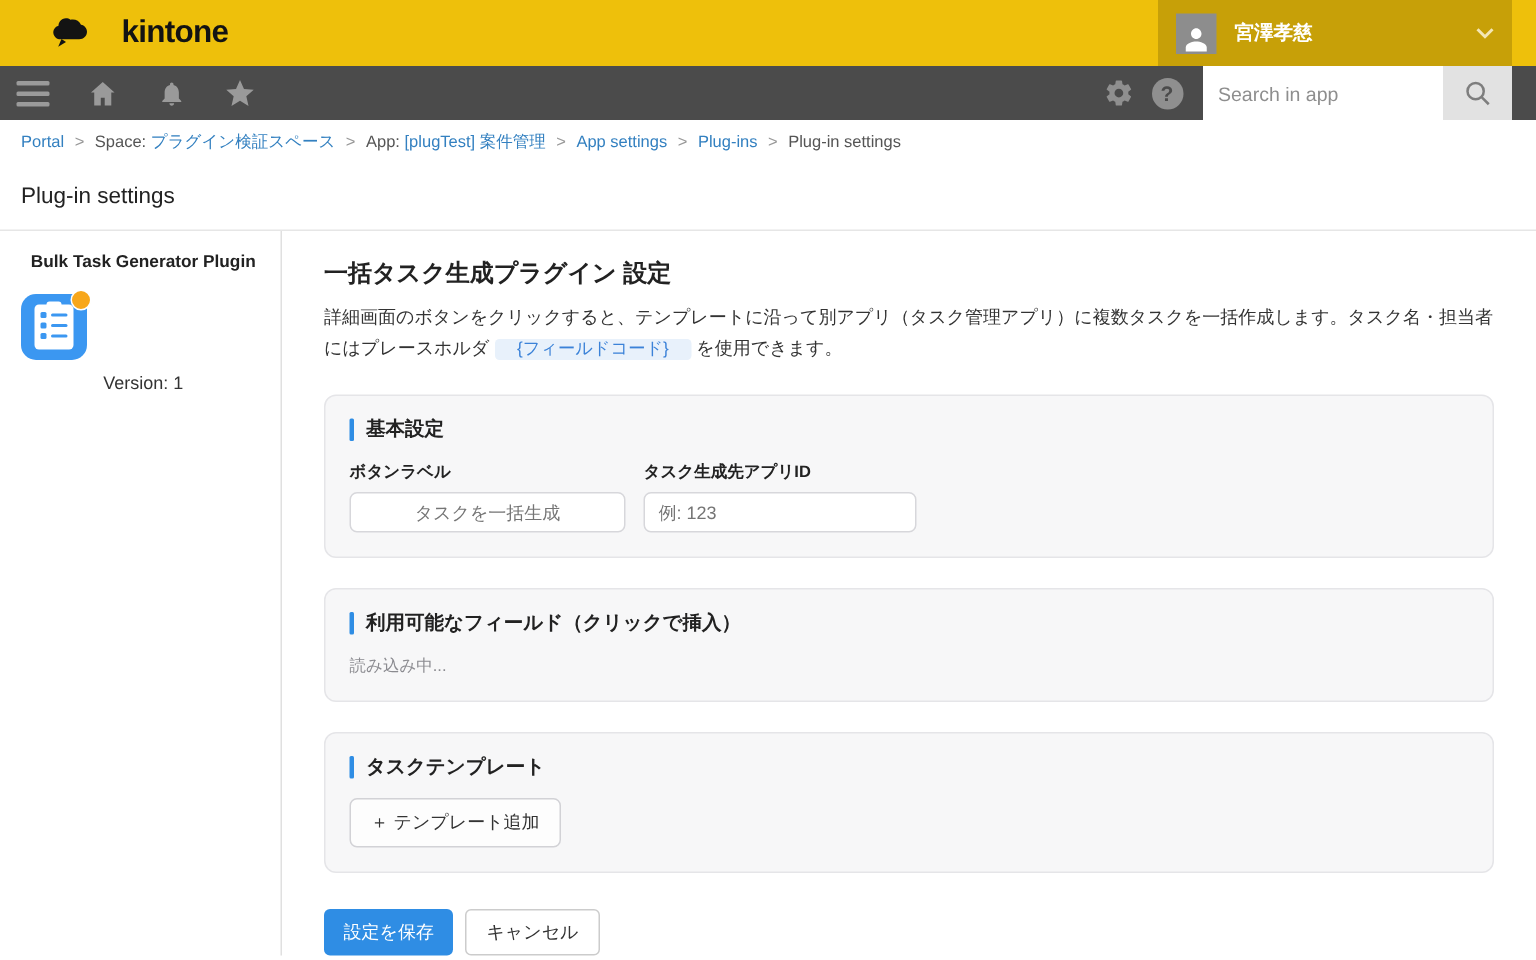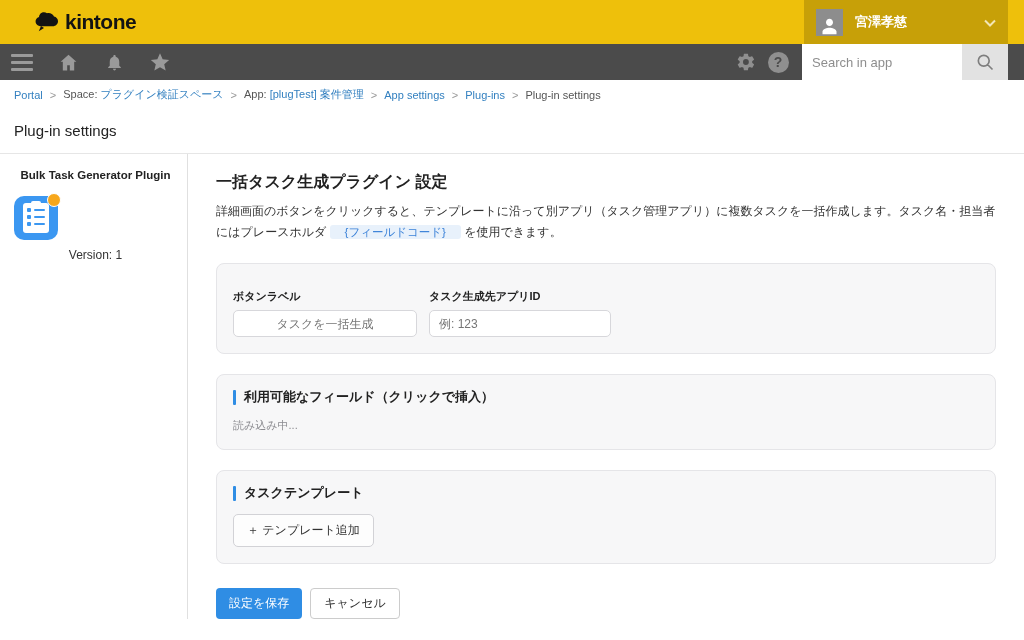--- a/index.html
+++ b/index.html
@@ -1,25 +1,25 @@
 <!DOCTYPE html>
 <html><head>
 <meta charset="utf-8">
 <style>
   * { margin:0; padding:0; box-sizing:border-box; }
   html,body { width:1024px; height:640px; background:#fff; overflow:hidden;
     font-family:"Liberation Sans","DejaVu Sans",sans-serif; color:#333; }
 
   
   .topbar { height:44px; background:#eec00b; display:flex; align-items:center; }
-  .brand { display:flex; align-items:center; gap:5px; margin-left:34px;justify-content:space-between; }
+  .brand { display:flex; align-items:center; gap:21px; margin-left:34px;justify-content:space-between; }
   .brand svg { display:block; }
   .brand-name { font-size:21px; font-weight:bold; color:#131313; letter-spacing:-0.5px; }
   .topbar-spacer { flex:1; }
-  .userblock { width:204px; height:44px; background:#c7a008; display:flex; align-items:center;
+  .userblock { width:236px; height:44px; background:#c7a008; display:flex; align-items:center;
     gap:12px; padding:0 12px; margin-right:16px; cursor:pointer; }
   .avatar { width:27px; height:27px; background:#8d8d8d; display:flex; align-items:flex-end; justify-content:center; }
   .user-name { font-size:13px; font-weight:bold; color:#fff; flex:1; }
   .chevron { color:#f3e6b5; }
 
   
   .toolbar { height:36px; background:#4b4b4b; display:flex; align-items:center; }
   .tb-left { display:flex; align-items:center; gap:14px; padding-left:6px; }
   .tb-icon { width:32px; height:36px; display:flex; align-items:center; justify-content:center; cursor:pointer; }
   .hamburger { display:flex; flex-direction:column; gap:4px; }
@@ -201,20 +201,24 @@
       </span>
     </div>
     <div class="version">Version: 1</div>
   </div>
 
   <div class="main">
     <h2 class="main-heading">一括タスク生成プラグイン 設定</h2>
     <p class="main-desc"><span>詳細画面のボタンをクリックすると、テンプレートに沿って別アプリ（タスク管理アプリ）に複数タスクを一括作成します。タスク名・担当者にはプレースホルダ </span><span class="code-badge">{フィールドコード}</span><span> を使用できます。</span></p>
 
     <div class="panel">
+      <div class="section-title">
+        <span class="accent-bar"></span>
+        <span>基本設定</span>
+      </div>
       <div class="fields-row">
         <div>
           <div class="field-label">ボタンラベル</div>
           <input class="text-input input-wide" type="text" placeholder="タスクを一括生成" style="">
         </div>
         <div>
           <div class="field-label">タスク生成先アプリID</div>
           <input class="text-input input-mid" type="text" placeholder="例: 123" style="">
         </div>
       </div>

